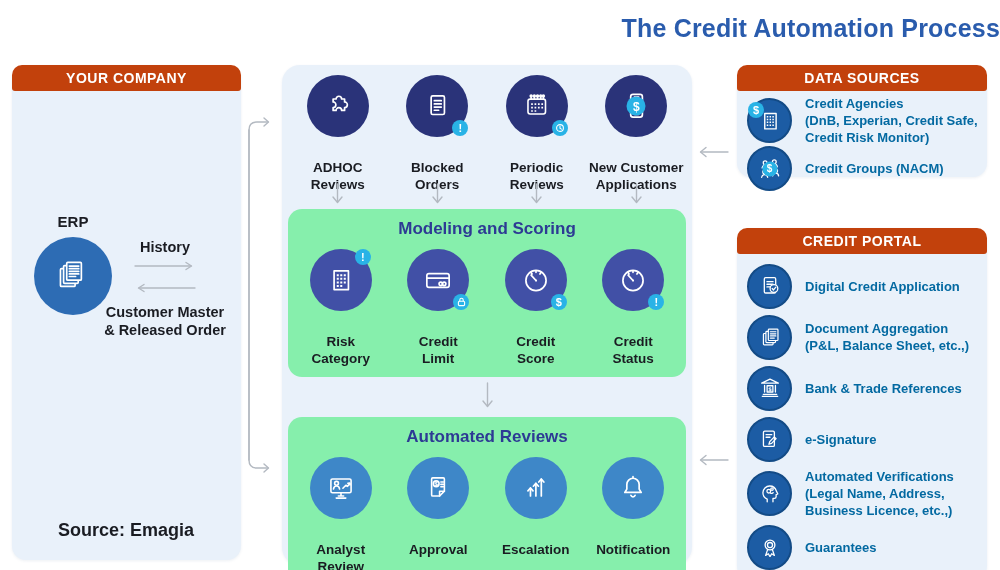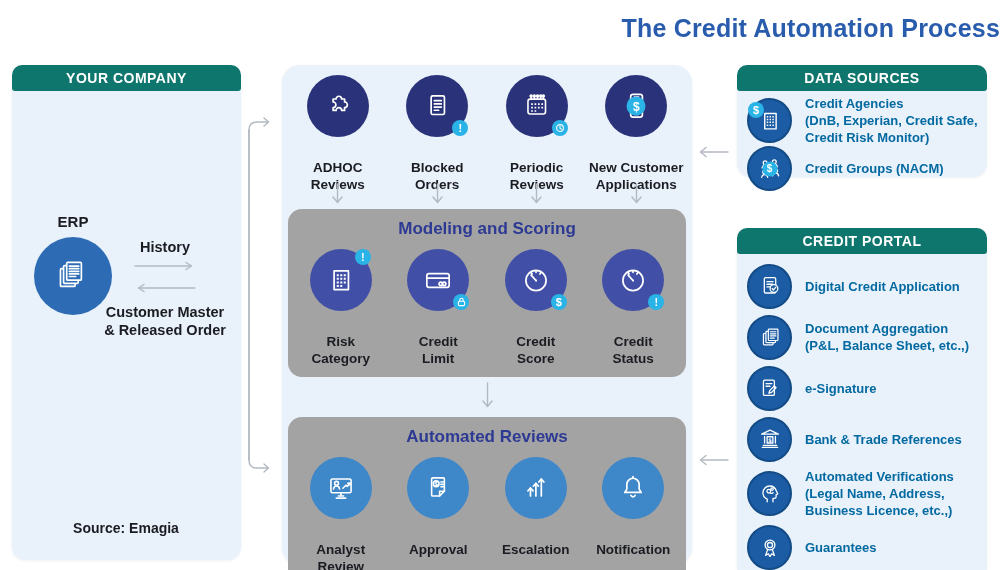--- a/index.html
+++ b/index.html
@@ -3,53 +3,53 @@
 <meta charset="utf-8">
 <style>
   html,body{margin:0;padding:0;background:#fff}
   .stage{position:relative;width:1000px;height:570px;background:#fff;
          font-family:"Liberation Sans",sans-serif;overflow:hidden}
   .title{position:absolute;top:14px;left:0;width:100%;text-align:right;
          font-size:25px;font-weight:bold;color:#2A5CAD;letter-spacing:.2px}
 
   
   .panel{position:absolute;background:#E9F1FA;border-radius:14px;box-shadow:0 1px 3px rgba(30,60,120,.08)}
-  .panel-header{height:26px;background:#0f766e;border-radius:10px 10px 3px 3px;
+  .panel-header{height:26px;background:#c2410c;border-radius:10px 10px 3px 3px;
         display:flex;align-items:center;justify-content:center;color:#fff;
         font-size:14px;font-weight:bold;letter-spacing:.5px}
   .left-panel{left:12px;top:65px;width:229px;height:495px}
   .mid-panel{left:282px;top:65px;width:410px;height:500px;border-radius:18px;
         padding:10px 6px 8px;box-sizing:border-box}
   .ds-panel{left:737px;top:65px;width:250px;height:112px}
   .cp-panel{left:737px;top:228px;width:250px;height:352px}
 
   
   .lp-abs{position:absolute;text-align:center;color:#1A1C22;font-weight:bold}
   .erp-label{left:35px;top:148px;width:52px;font-size:15px}
   .erp-circle{position:absolute;left:22px;top:172px;width:78px;height:78px;border-radius:50%;
         background:#2D6CB4;display:flex;align-items:center;justify-content:center}
   .history-label{left:108px;top:174px;width:90px;font-size:14.5px}
   .h-arrow{position:absolute;left:121px}
   .exchange-label{left:80px;top:238px;width:146px;font-size:14.5px;line-height:1.25;white-space:pre-line}
-  .source-label{left:0;top:455px;width:228px;font-size:14px}
+  .source-label{left:0;top:455px;width:228px;font-size:18px}
 
   
   .intake-row,.card-row{display:flex}
   .intake-row{height:108px}
   .col{width:25%;display:flex;flex-direction:column;align-items:center}
   .circle{position:relative;border-radius:50%;display:flex;align-items:center;justify-content:center;flex:none}
   .c62{width:62px;height:62px}
   .dark{background:#2A3379}
   .indigo{background:#4150A6}
   .blue{background:#3E87C8}
   .nlabel{margin-top:23px;text-align:center;font-size:13.5px;font-weight:bold;
           color:#1A1C22;line-height:1.24;white-space:pre-line}
   .arrows-row{height:26px;display:flex}
   .arrows-row .col{justify-content:flex-start}
-  .card{background:#a3a3a3;border-radius:14px;padding:6px 4px 10px}
+  .card{background:#86efac;border-radius:14px;padding:6px 4px 10px}
   .card-title{text-align:center;font-size:17px;font-weight:bold;color:#2D3A94;margin:4px 0 10px}
   .mid-arrow{height:40px;display:flex;justify-content:center;align-items:center}
 
   
   .badge{position:absolute;width:16px;height:16px;border-radius:50%;background:#29B3E6;
          color:#fff;font-size:11px;font-weight:bold;display:flex;align-items:center;
          justify-content:center;line-height:1}
   .badge.br{right:0;bottom:1px}
   .badge.tr{right:1px;top:0}
   .badge.tl{left:-1px;top:2px}
@@ -433,46 +433,46 @@
             </g>
           </svg>
         </div>
         <div class="ilabel">Document Aggregation
 (P&amp;L, Balance Sheet, etc.,)</div>
       </div>
       <div class="item-row">
         <div class="icircle">
           <svg width="28" height="28" viewBox="0 0 32 32">
             <g stroke="#fff" fill="none" stroke-width="1.5" stroke-linecap="round" stroke-linejoin="round">
-              <rect x="8.5" y="7" width="12.5" height="17.5" rx="1.5"></rect>
-              <path d="M11.5 11h6.5M11.5 14h4.5"></path>
-              <path d="M14.8 22l.9-3 5.2-5.4 2.1 2-5.2 5.4-3 1z"></path>
-            </g>
-          </svg>
-        </div>
-        <div class="ilabel">e-Signature</div>
-      </div>
-      <div class="item-row">
-        <div class="icircle">
-          <svg width="28" height="28" viewBox="0 0 32 32">
-            <g stroke="#fff" fill="none" stroke-width="1.5" stroke-linecap="round" stroke-linejoin="round">
               <path d="M16 5.8l9.5 4.7h-19z"></path>
               <path d="M9.8 13v7.6M22.2 13v7.6"></path>
               <rect x="12.7" y="13.4" width="6.6" height="7.2"></rect>
               <text x="16" y="19.2" font-family="DejaVu Sans, sans-serif" font-size="6" font-weight="bold" fill="#fff" stroke="none" text-anchor="middle">$</text>
               <path d="M8.3 23.2h15.4M7.2 25.5h17.6"></path>
             </g>
           </svg>
         </div>
         <div class="ilabel">Bank &amp; Trade References</div>
       </div>
       <div class="item-row">
         <div class="icircle">
           <svg width="28" height="28" viewBox="0 0 32 32">
             <g stroke="#fff" fill="none" stroke-width="1.5" stroke-linecap="round" stroke-linejoin="round">
+              <rect x="8.5" y="7" width="12.5" height="17.5" rx="1.5"></rect>
+              <path d="M11.5 11h6.5M11.5 14h4.5"></path>
+              <path d="M14.8 22l.9-3 5.2-5.4 2.1 2-5.2 5.4-3 1z"></path>
+            </g>
+          </svg>
+        </div>
+        <div class="ilabel">e-Signature</div>
+      </div>
+      <div class="item-row">
+        <div class="icircle">
+          <svg width="28" height="28" viewBox="0 0 32 32">
+            <g stroke="#fff" fill="none" stroke-width="1.5" stroke-linecap="round" stroke-linejoin="round">
               <path d="M12.8 26v-3.1c-2.9-1.2-4.9-4-4.9-7.2A7.8 7.8 0 0 1 15.7 8c3.6 0 6.7 2.5 7.6 5.9l1.6 3.1-1.9.9v2.3c0 1.1-.9 1.9-2 1.9h-1.6V26"></path>
               <circle cx="14.6" cy="13.9" r="2.1"></circle>
               <circle cx="18.3" cy="11.5" r="1.4"></circle>
               <path d="M16.5 16c1 .8 2.4.6 3.1-.4"></path>
             </g>
           </svg>
         </div>
         <div class="ilabel">Automated Verifications
 (Legal Name, Address,
 Business Licence, etc.,)</div>

